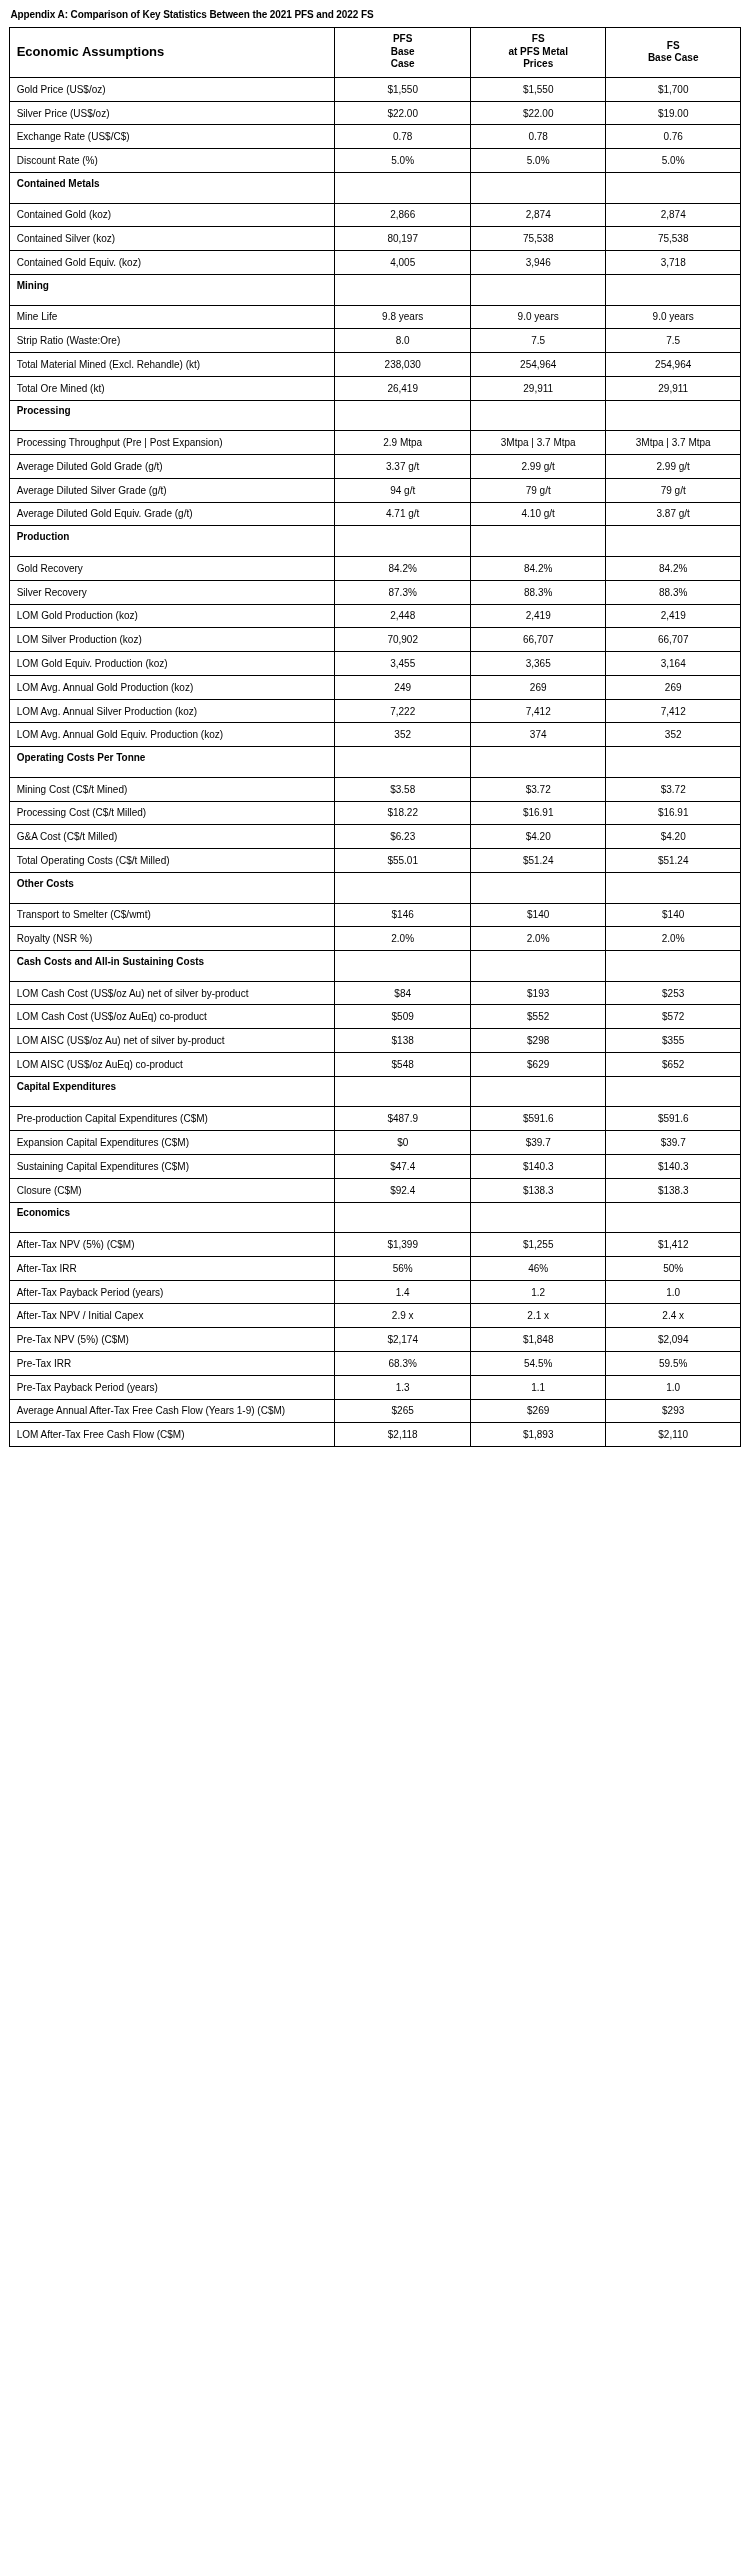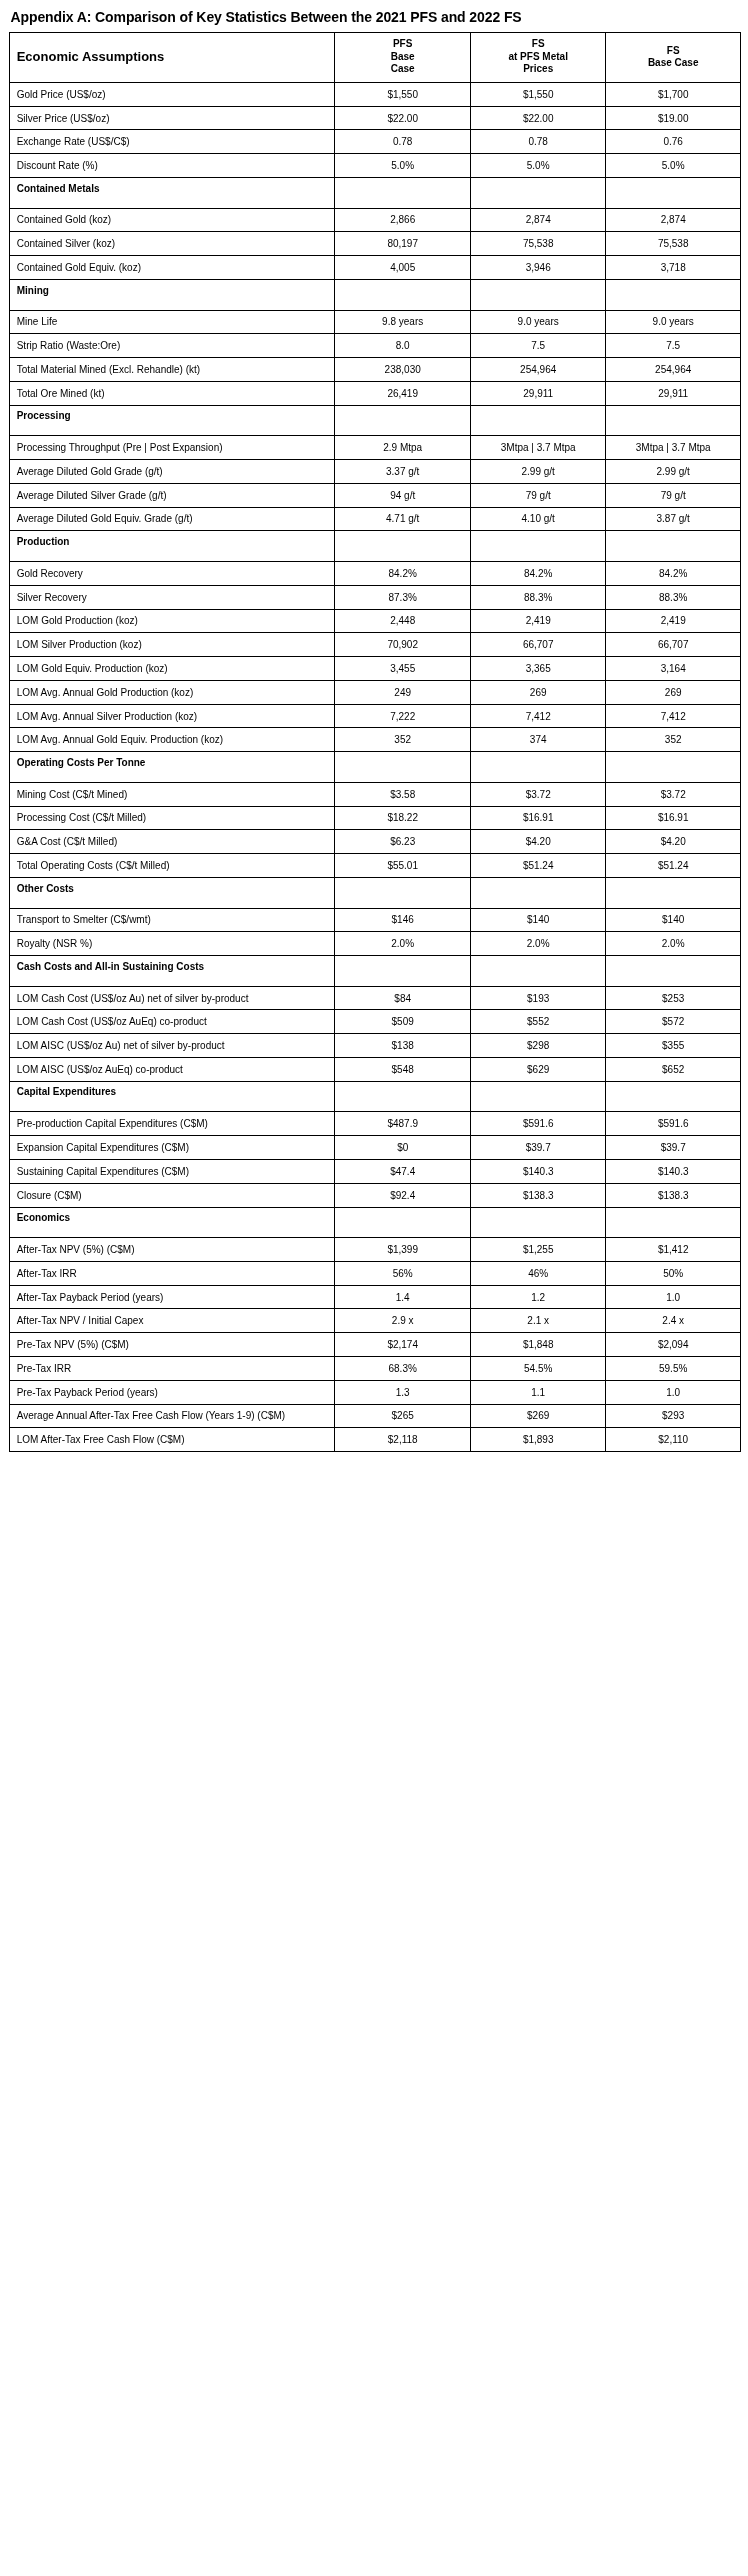--- a/index.html
+++ b/index.html
@@ -11,21 +11,21 @@
     width: 749px;
     font-family: "Liberation Sans", sans-serif;
     color: #000000;
   }
   .page {
     width: 749px;
     box-sizing: border-box;
     padding: 6.5px 9.2px 0 9.2px;
   }
   .doc-title {
-    font-size: 14px;
+    font-size: 10px;
     font-weight: bold;
     margin: 2.6px 0 6.5px 1.3px;
     letter-spacing: -0.1px;
   }
   table.stats {
     border-collapse: collapse;
     table-layout: fixed;
     width: 730px;
     border: 0.7px solid #000;
   }

